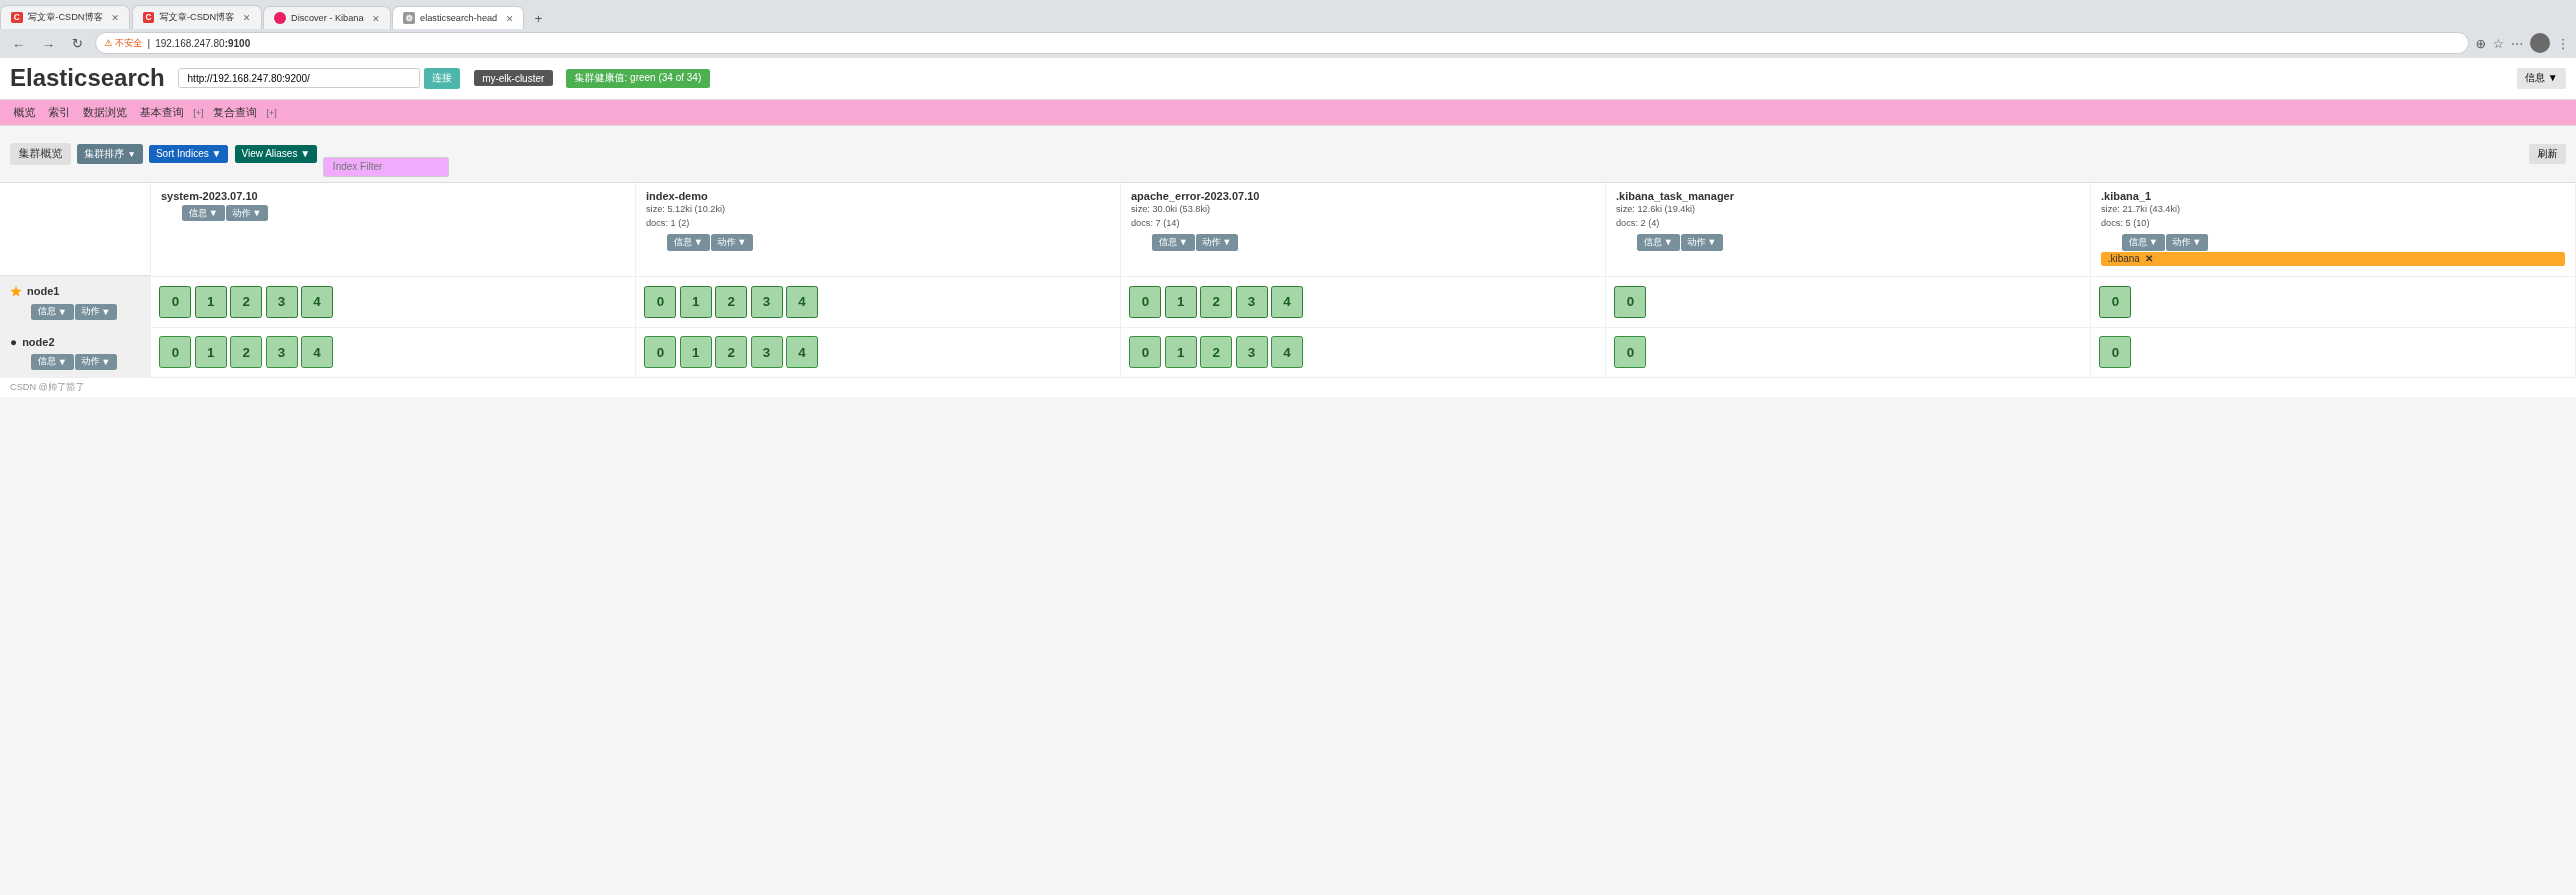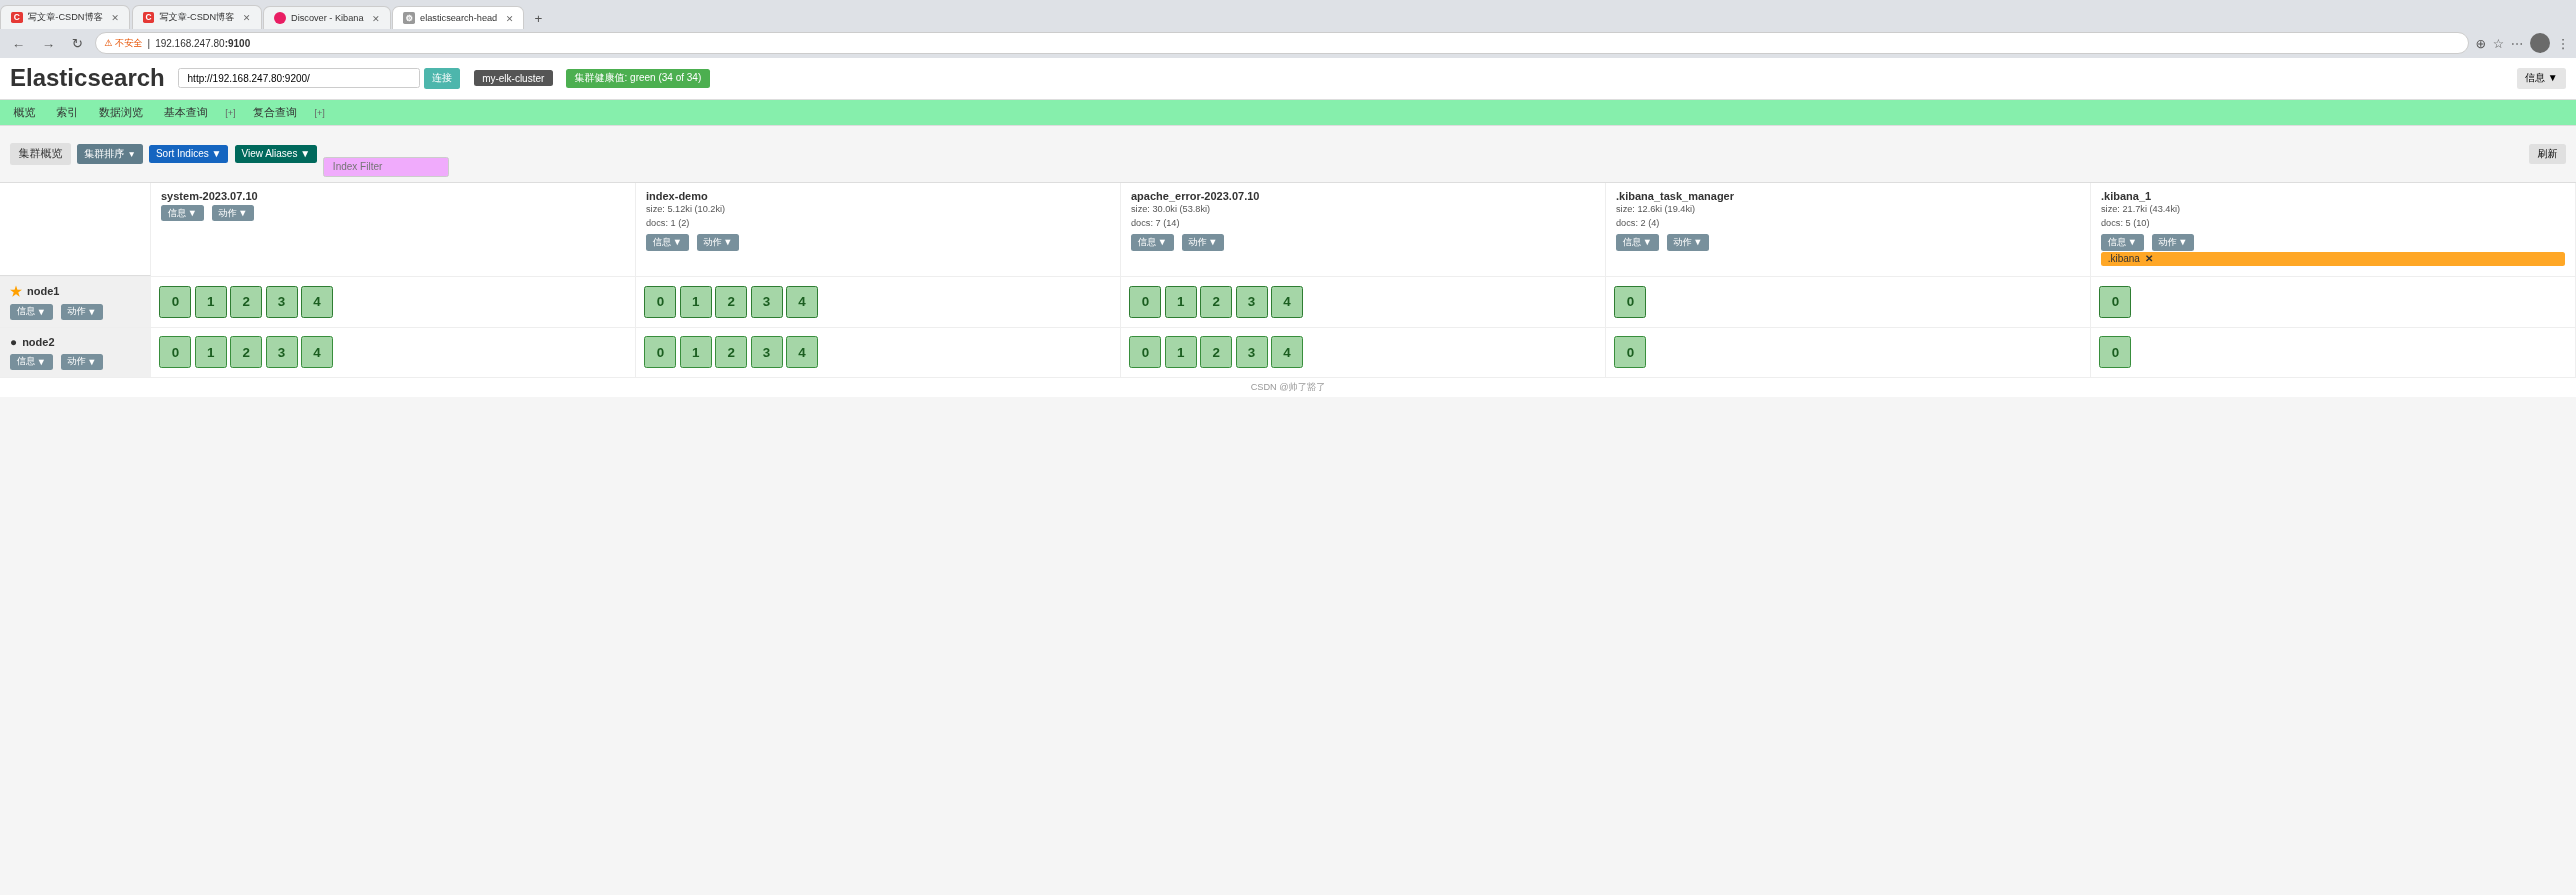--- a/index.html
+++ b/index.html
@@ -32,21 +32,21 @@
     
     .app-header { display: flex; align-items: center; padding: 6.7px 10px; border-bottom: 0.8px solid #ddd; gap: 13.4px; background: #fff; }
     .app-logo { font-size: 24px; font-weight: bold; color: #333; }
     .url-input-wrap { display: flex; align-items: center; gap: 3.4px; }
     .url-input { padding: 3.4px 8.4px; border: 0.8px solid #ccc; border-radius: 2.5px; font-size: 10px; width: 242px; }
     .connect-btn { padding: 3.4px 8.4px; background: #4db6ac; color: white; border: none; border-radius: 2.5px; cursor: pointer; font-size: 10px; }
     .cluster-name { background: #555; color: white; padding: 2.5px 8.4px; border-radius: 2.5px; font-size: 10px; }
     .cluster-health { background: #4caf50; color: white; padding: 2.5px 8.4px; border-radius: 2.5px; font-size: 10px; }
     .info-btn { margin-left: auto; background: #e5e5e5; border: none; padding: 3.4px 8.4px; border-radius: 2.5px; cursor: pointer; font-size: 10px; }
 
-    .nav-menu { display: flex; align-items: center; padding: 3.4px 10px; border-bottom: 0.8px solid #ddd; gap: 14px; background: #86efac; }
+    .nav-menu { display: flex; align-items: center; padding: 3.4px 10px; border-bottom: 0.8px solid #ddd; gap: 6px; background: #f9a8d4; }
     .nav-item { font-size: 11px; color: #333; cursor: pointer; padding: 1.7px 3.4px; }
     .nav-add { color: #666; font-size: 9.2px; }
 
     .toolbar { display: flex; align-items: center; padding: 5px 10px; border-bottom: 0.8px solid #ddd; gap: 6.7px; background: #f5f5f5; }
     .toolbar-tab { padding: 3.4px 8.4px; border-radius: 2.5px; font-size: 11px; cursor: pointer; }
     .toolbar-tab.active { background: #e0e0e0; }
     .dropdown-btn { padding: 3.4px 6.7px; background: #607d8b; color: white; border: none; border-radius: 2.5px; cursor: pointer; font-size: 10px; display: flex; align-items: center; gap: 3.4px; }
     .dropdown-btn.blue { background: #1565c0; }
     .dropdown-btn.teal { background: #00695c; }
     .dropdown-btn-arrow { font-size: 8.4px; }
@@ -54,39 +54,39 @@
     .refresh-btn { margin-left: auto; padding: 3.4px 8.4px; background: #e0e0e0; border: none; border-radius: 2.5px; cursor: pointer; font-size: 10px; }
 
     
     .main-content { padding: 0; overflow-x: auto; }
 
     
     .indices-grid { display: grid; grid-template-columns: 151px repeat(5, 1fr); min-width: 1009px; }
     .col-header { padding: 6.7px 10px; border-right: 0.8px solid #eee; }
     .idx-name { font-weight: bold; font-size: 11px; margin-bottom: 1.7px; }
     .idx-meta { font-size: 9.2px; color: #555; line-height: 1.5; }
-    .btn-group { display: flex; gap: 8px; margin-top: 3.4px; }
+    .btn-group { display: flex; gap: 1px; margin-top: 3.4px; margin-left: 21px; }
     .info-dropdown { padding: 1.7px 6.7px; background: #78909c; color: white; border: none; border-radius: 2.5px; cursor: pointer; font-size: 9.2px; display: flex; align-items: center; gap: 1.7px; }
     .action-dropdown { padding: 1.7px 6.7px; background: #78909c; color: white; border: none; border-radius: 2.5px; cursor: pointer; font-size: 9.2px; display: flex; align-items: center; gap: 1.7px; }
 
     
     .shard-box { width: 32px; height: 32px; display: inline-flex; align-items: center; justify-content: center; font-size: 13.4px; font-weight: bold; border: 1.7px solid #2e7d32; background: #a5d6a7; color: #1b5e20; margin: 1.7px; border-radius: 2.5px; }
     .shard-box.primary { background: #a5d6a7; border-color: #2e7d32; }
     .shard-box.replica { background: #a5d6a7; border-color: #388e3c; }
     .node-label-cell { padding: 6.7px 10px; border-top: 0.8px solid #eee; background: #f0f0f0; display: flex; flex-direction: column; justify-content: center; }
     .node-name { font-weight: bold; font-size: 11px; display: flex; align-items: center; gap: 5px; }
     .star-icon { color: #ffa000; font-size: 13.4px; }
     .circle-icon { color: #333; font-size: 11.8px; }
     .shards-cell { padding: 5px 6.7px; border-top: 0.8px solid #eee; border-right: 0.8px solid #eee; display: flex; flex-wrap: wrap; align-items: center; }
     
     
     .kibana-tooltip { background: #ffa726; color: #333; padding: 1.7px 6.7px; border-radius: 2.5px; font-size: 10px; display: flex; align-items: center; gap: 5px; margin-bottom: 3.4px; }
     .kibana-tooltip .x-btn { cursor: pointer; font-weight: bold; }
 
-    .footer { text-align: center; padding: 3.4px 10px; font-size: 9.2px; color: #999; background: #fff; border-top: 0.8px solid #eee; }
+    .footer { text-align: left; padding: 3.4px 10px; font-size: 9.2px; color: #999; background: #fff; border-top: 0.8px solid #eee; }
   </style>
 </head>
 <body>
 
 <div class="browser-chrome">
   <div class="tab-bar">
     <div class="tab">
       <span class="tab-favicon red">C</span>
       <span class="tab-label">写文章-CSDN博客</span>
       <span class="tab-close">✕</span>

